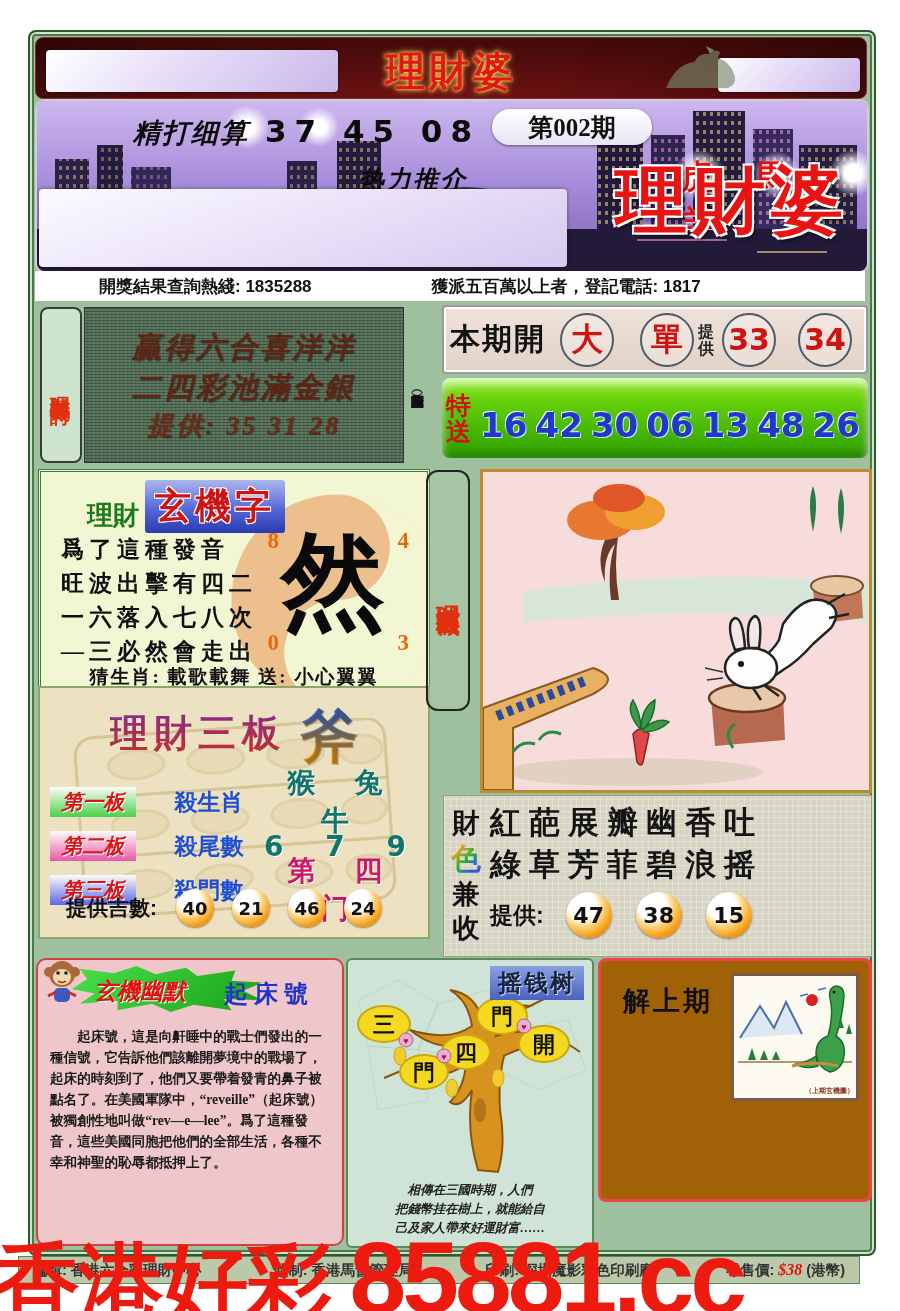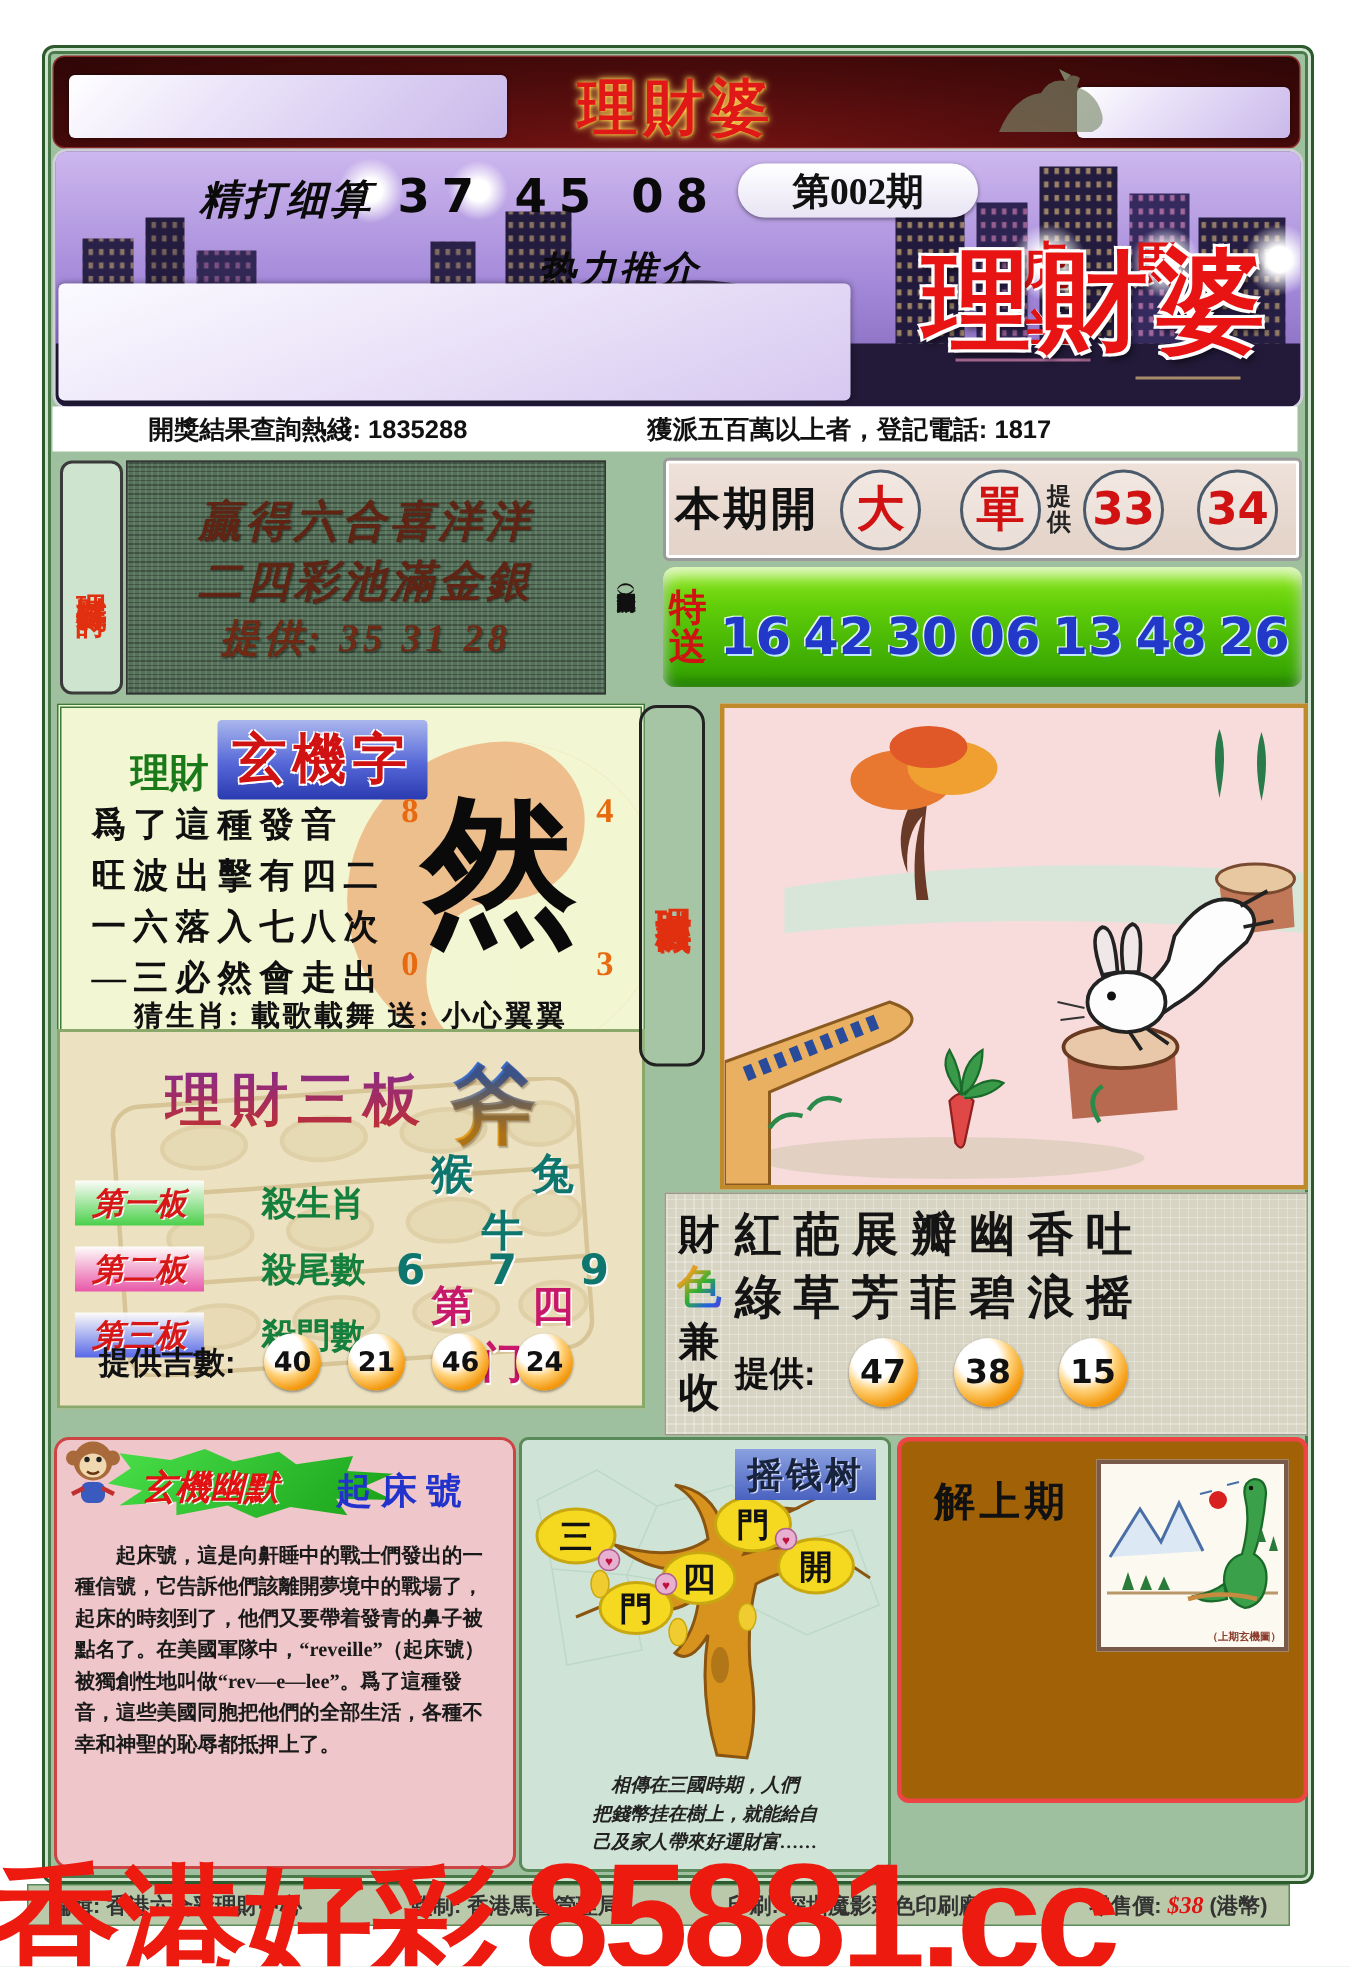--- a/index.html
+++ b/index.html
@@ -102,21 +102,21 @@
   #sanban svg.abacus{position:absolute;left:30px;top:30px;opacity:.4;}
   #sanban-title{position:absolute;left:0;width:100%;top:10px;text-align:center;}
   #sanban-title .t{font-family:"Liberation Serif",serif;font-weight:bold;font-size:38px;letter-spacing:6px;
        background:linear-gradient(180deg,#8a2a8a,#c03030);-webkit-background-clip:text;background-clip:text;color:transparent;}
   #sanban-title .axe{font-family:"Liberation Serif",serif;font-weight:bold;font-size:58px;vertical-align:-10px;
        background:linear-gradient(180deg,#3a6fd0 20%,#e8a020 80%);-webkit-background-clip:text;background-clip:text;color:transparent;
        text-shadow:1px 1px 1px rgba(60,30,0,.35);margin-left:14px;}
   .sb-row{position:absolute;left:10px;width:372px;height:36px;display:flex;align-items:center;}
   .sb-plate{width:86px;text-align:center;font-weight:bold;font-style:italic;font-size:21px;color:#d81818;
        text-shadow:1px 1px 0 #fff;padding:1px 0;}
-  .sb-name{width:110px;text-align:center;font-weight:bold;font-size:23px;color:#15803d;margin-left:18px;}
+  .sb-name{width:110px;text-align:center;font-weight:bold;font-size:23px;color:#1d4ed8;margin-left:18px;}
   .sb-val{flex:1;text-align:center;font-family:"Liberation Serif",serif;font-weight:bold;font-size:28px;
        color:#0f766e;letter-spacing:16px;text-shadow:1px 1px 0 #fff;}
   #sb-lucky{position:absolute;left:10px;bottom:10px;width:372px;display:flex;align-items:center;}
   #sb-lucky .lab{font-weight:bold;font-size:21px;color:#111;margin-left:16px;margin-right:10px;}
   .ball{display:inline-flex;align-items:center;justify-content:center;border-radius:50%;
         background:radial-gradient(circle at 36% 30%, #ffffff 32%, #ffd27a 48%, #f49a10 72%, #d97800 100%);
         color:#111;font-weight:bold;font-family:"DejaVu Sans",sans-serif;box-shadow:0 1px 2px rgba(0,0,0,.45);}
   .ball-s{width:38px;height:38px;font-size:18px;margin:0 9px;}
   .ball-l{width:46px;height:46px;font-size:22px;margin:0 12px;}
 

